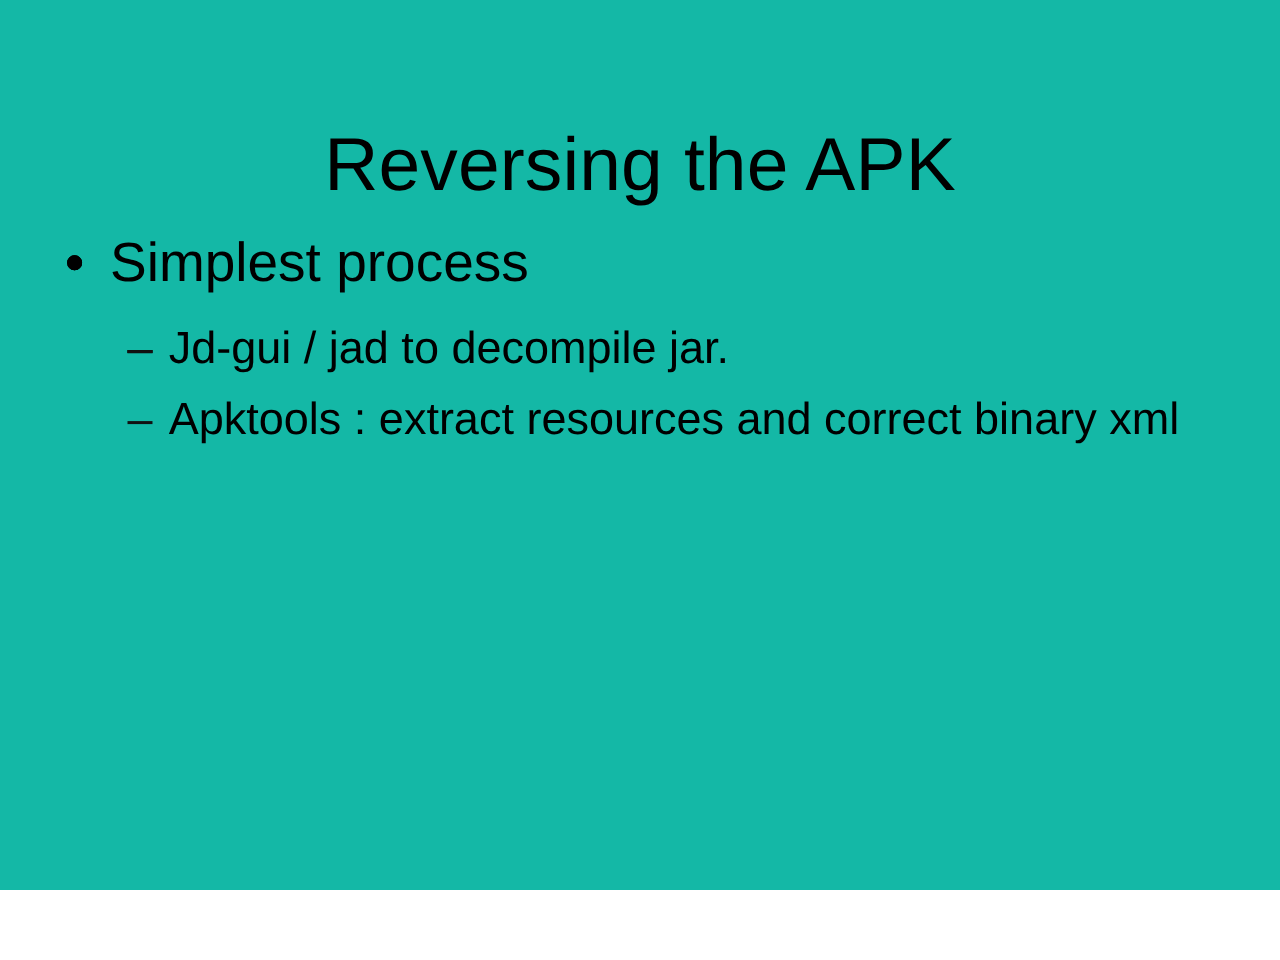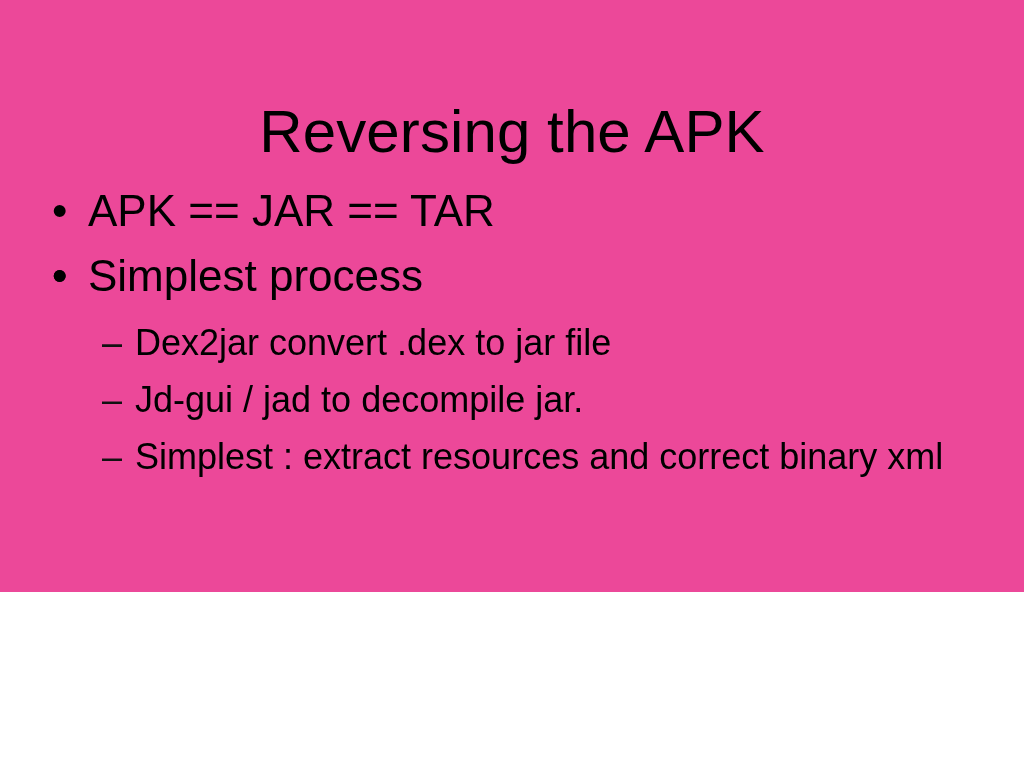--- a/index.html
+++ b/index.html
@@ -13,22 +13,22 @@
     height: 768px;
     overflow: hidden;
     font-family: "Liberation Sans", "DejaVu Sans", sans-serif;
     color: #000000;
     -webkit-font-smoothing: antialiased;
   }
 
   .slide {
     position: relative;
     width: 1024px;
-    height: 592px;
-    background: #ec4899;
+    height: 712px;
+    background: #14b8a6;
     box-sizing: border-box;
   }
 
   
   .slide-title {
     position: absolute;
     left: 0;
     top: 56px;
     width: 1024px;
     text-align: center;
@@ -106,43 +106,41 @@
 
 <div class="slide">
 
   <h1 class="slide-title">Reversing the APK</h1>
 
   <div class="body-area">
 
     <ul class="bullets">
       <li class="level1">
         <span class="marker">•</span>
-        <span class="text">APK == JAR == TAR</span>
       </li>
       <li class="level1">
         <span class="marker">•</span>
       </li>
       <li class="level1">
         <span class="marker">•</span>
         <span class="text">Simplest process</span>
       </li>
     </ul>
 
     <ul class="sub-bullets">
       <li class="level2">
         <span class="marker">–</span>
       </li>
       <li class="level2">
         <span class="marker">–</span>
-        <span class="text">Dex2jar convert .dex to jar file</span>
       </li>
       <li class="level2">
         <span class="marker">–</span>
         <span class="text">Jd-gui / jad to decompile jar.</span>
       </li>
       <li class="level2">
         <span class="marker">–</span>
-        <span class="text">Simplest : extract resources and correct binary xml</span>
+        <span class="text">Apktools : extract resources and correct binary xml</span>
       </li>
     </ul>
 
   </div>
 </div>
 
 </body></html>

